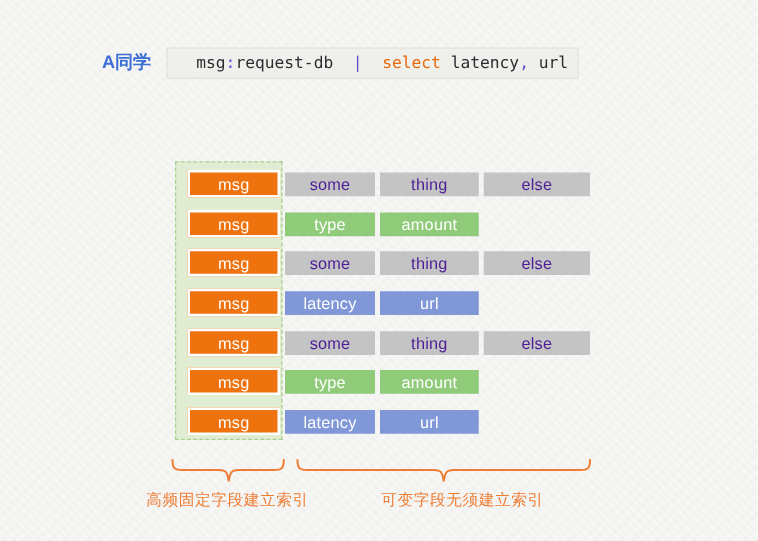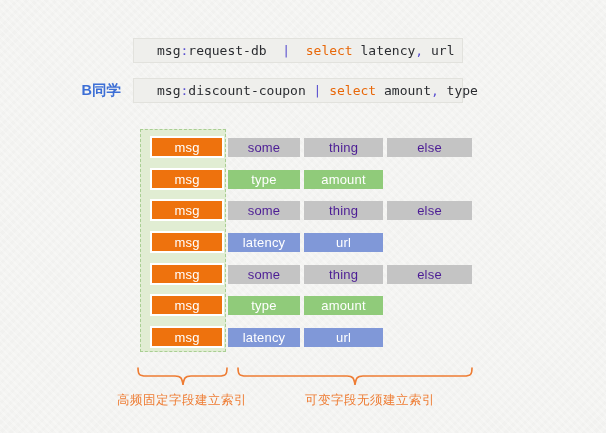--- a/index.html
+++ b/index.html
@@ -52,24 +52,23 @@
     color:#ee7c33;font-size:12.5px;letter-spacing:.5px;
   }
   .flabel.left{left:92px;width:180px;}
   .flabel.right{left:260px;width:220px;}
 </style>
 </head>
 <body>
 
 <div class="canvas">
 
+  <div class="query-label" style="top:42px">A同学</div>
   <div class="code-box" style="top:38px"><span class="tk">msg</span><span class="tk p">:</span><span class="tk">request-db</span><span class="tk p">  |  </span><span class="tk o">select</span><span class="tk"> latency</span><span class="tk p">,</span><span class="tk"> url</span></div>
 
-  <div class="query-label" style="top:82px">B同学</div>
-  <div class="code-box" style="top:78px"><span class="tk">msg</span><span class="tk p">:</span><span class="tk">discount-coupon</span><span class="tk p"> | </span><span class="tk o">select</span><span class="tk"> amount</span><span class="tk p">,</span><span class="tk"> type</span></div>
 
   <div class="band"></div>
 
   <div>
       <div class="box msg" style="left: 150px; top: 136px; width: 74px; height: 22px;">msg</div>
       <div class="box gray" style="left: 228px; top: 138px; width: 72px; height: 19px;">some</div>
       <div class="box gray" style="left: 304px; top: 138px; width: 79px; height: 19px;">thing</div>
       <div class="box gray" style="left: 387px; top: 138px; width: 85px; height: 19px;">else</div>
       <div class="box msg" style="left: 150px; top: 168px; width: 74px; height: 22px;">msg</div>
       <div class="box green" style="left: 228px; top: 170px; width: 72px; height: 19px;">type</div>

